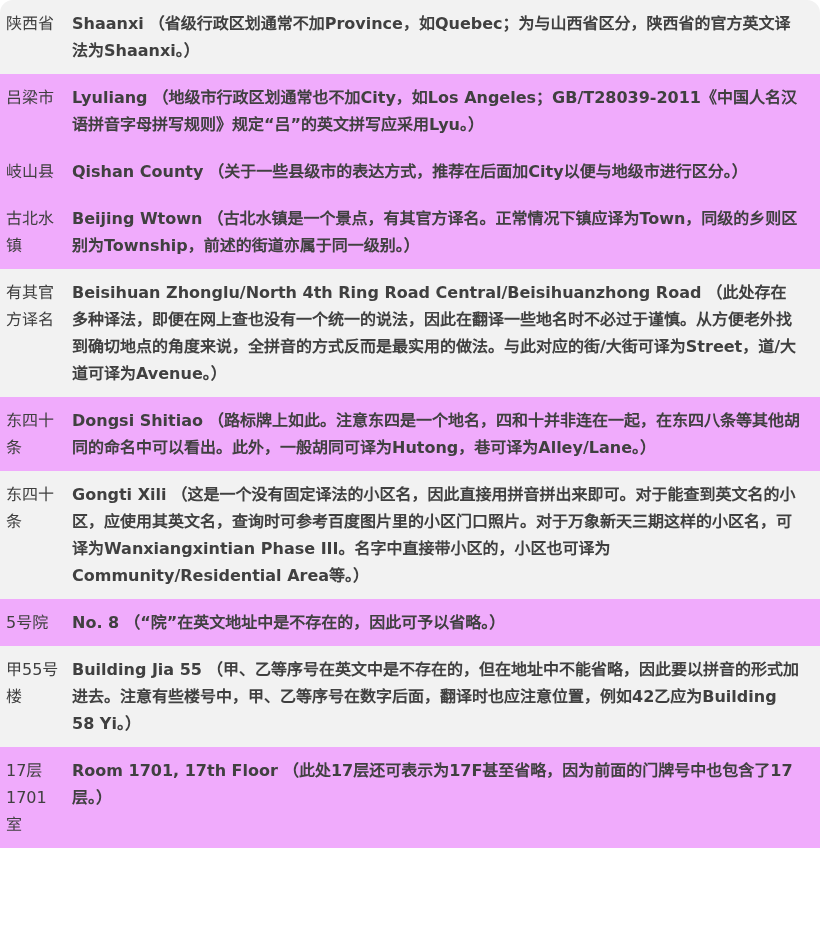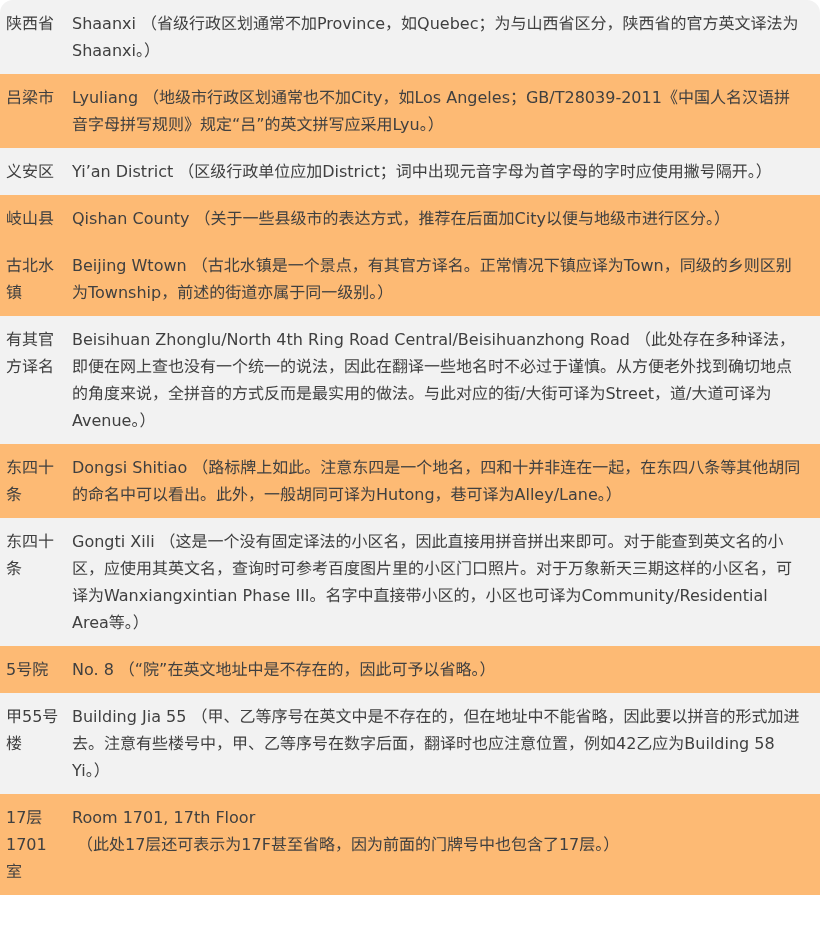--- a/index.html
+++ b/index.html
@@ -18,34 +18,35 @@
   .addr-table {
     width: 100%;
     color: #404040;
     font-size: 16px;
     line-height: 27px;
   }
   .row {
     display: flex;
     align-items: flex-start;
     padding: 10px 0;
-    background: #fdba74;
+    background: #f0abfc;
   }
   .row.shaded {
     background: #f2f2f2;
   }
   .cell-cn {
     flex: 0 0 72px;
     width: 72px;
     padding-left: 6px;
     padding-right: 12px;
   }
   .cell-en {
     flex: 1 1 auto;
     padding-right: 18px;
+    font-weight: bold;
   }
   .note {
     margin-left: 5px;
   }
 </style>
 </head>
 <body>
 
 <div class="page">
   <div class="addr-table">
@@ -53,24 +54,20 @@
     <div class="row shaded">
       <div class="cell-cn">陕西省</div>
       <div class="cell-en"><span>Shaanxi</span><span class="note">（省级行政区划通常不加Province，如Quebec；为与山西省区分，陕西省的官方英文译法为Shaanxi。）</span></div>
     </div>
 
     <div class="row">
       <div class="cell-cn">吕梁市</div>
       <div class="cell-en"><span>Lyuliang</span><span class="note">（地级市行政区划通常也不加City，如Los Angeles；GB/T28039-2011《中国人名汉语拼音字母拼写规则》规定“吕”的英文拼写应采用Lyu。）</span></div>
     </div>
 
-    <div class="row shaded">
-      <div class="cell-cn">义安区</div>
-      <div class="cell-en"><span>Yi’an District</span><span class="note">（区级行政单位应加District；词中出现元音字母为首字母的字时应使用撇号隔开。）</span></div>
-    </div>
 
     <div class="row">
       <div class="cell-cn">岐山县</div>
       <div class="cell-en"><span>Qishan County</span><span class="note">（关于一些县级市的表达方式，推荐在后面加City以便与地级市进行区分。）</span></div>
     </div>
 
 
     <div class="row">
       <div class="cell-cn">古北水镇</div>
       <div class="cell-en"><span>Beijing Wtown</span><span class="note">（古北水镇是一个景点，有其官方译名。正常情况下镇应译为Town，同级的乡则区别为Township，前述的街道亦属于同一级别。）</span></div>

